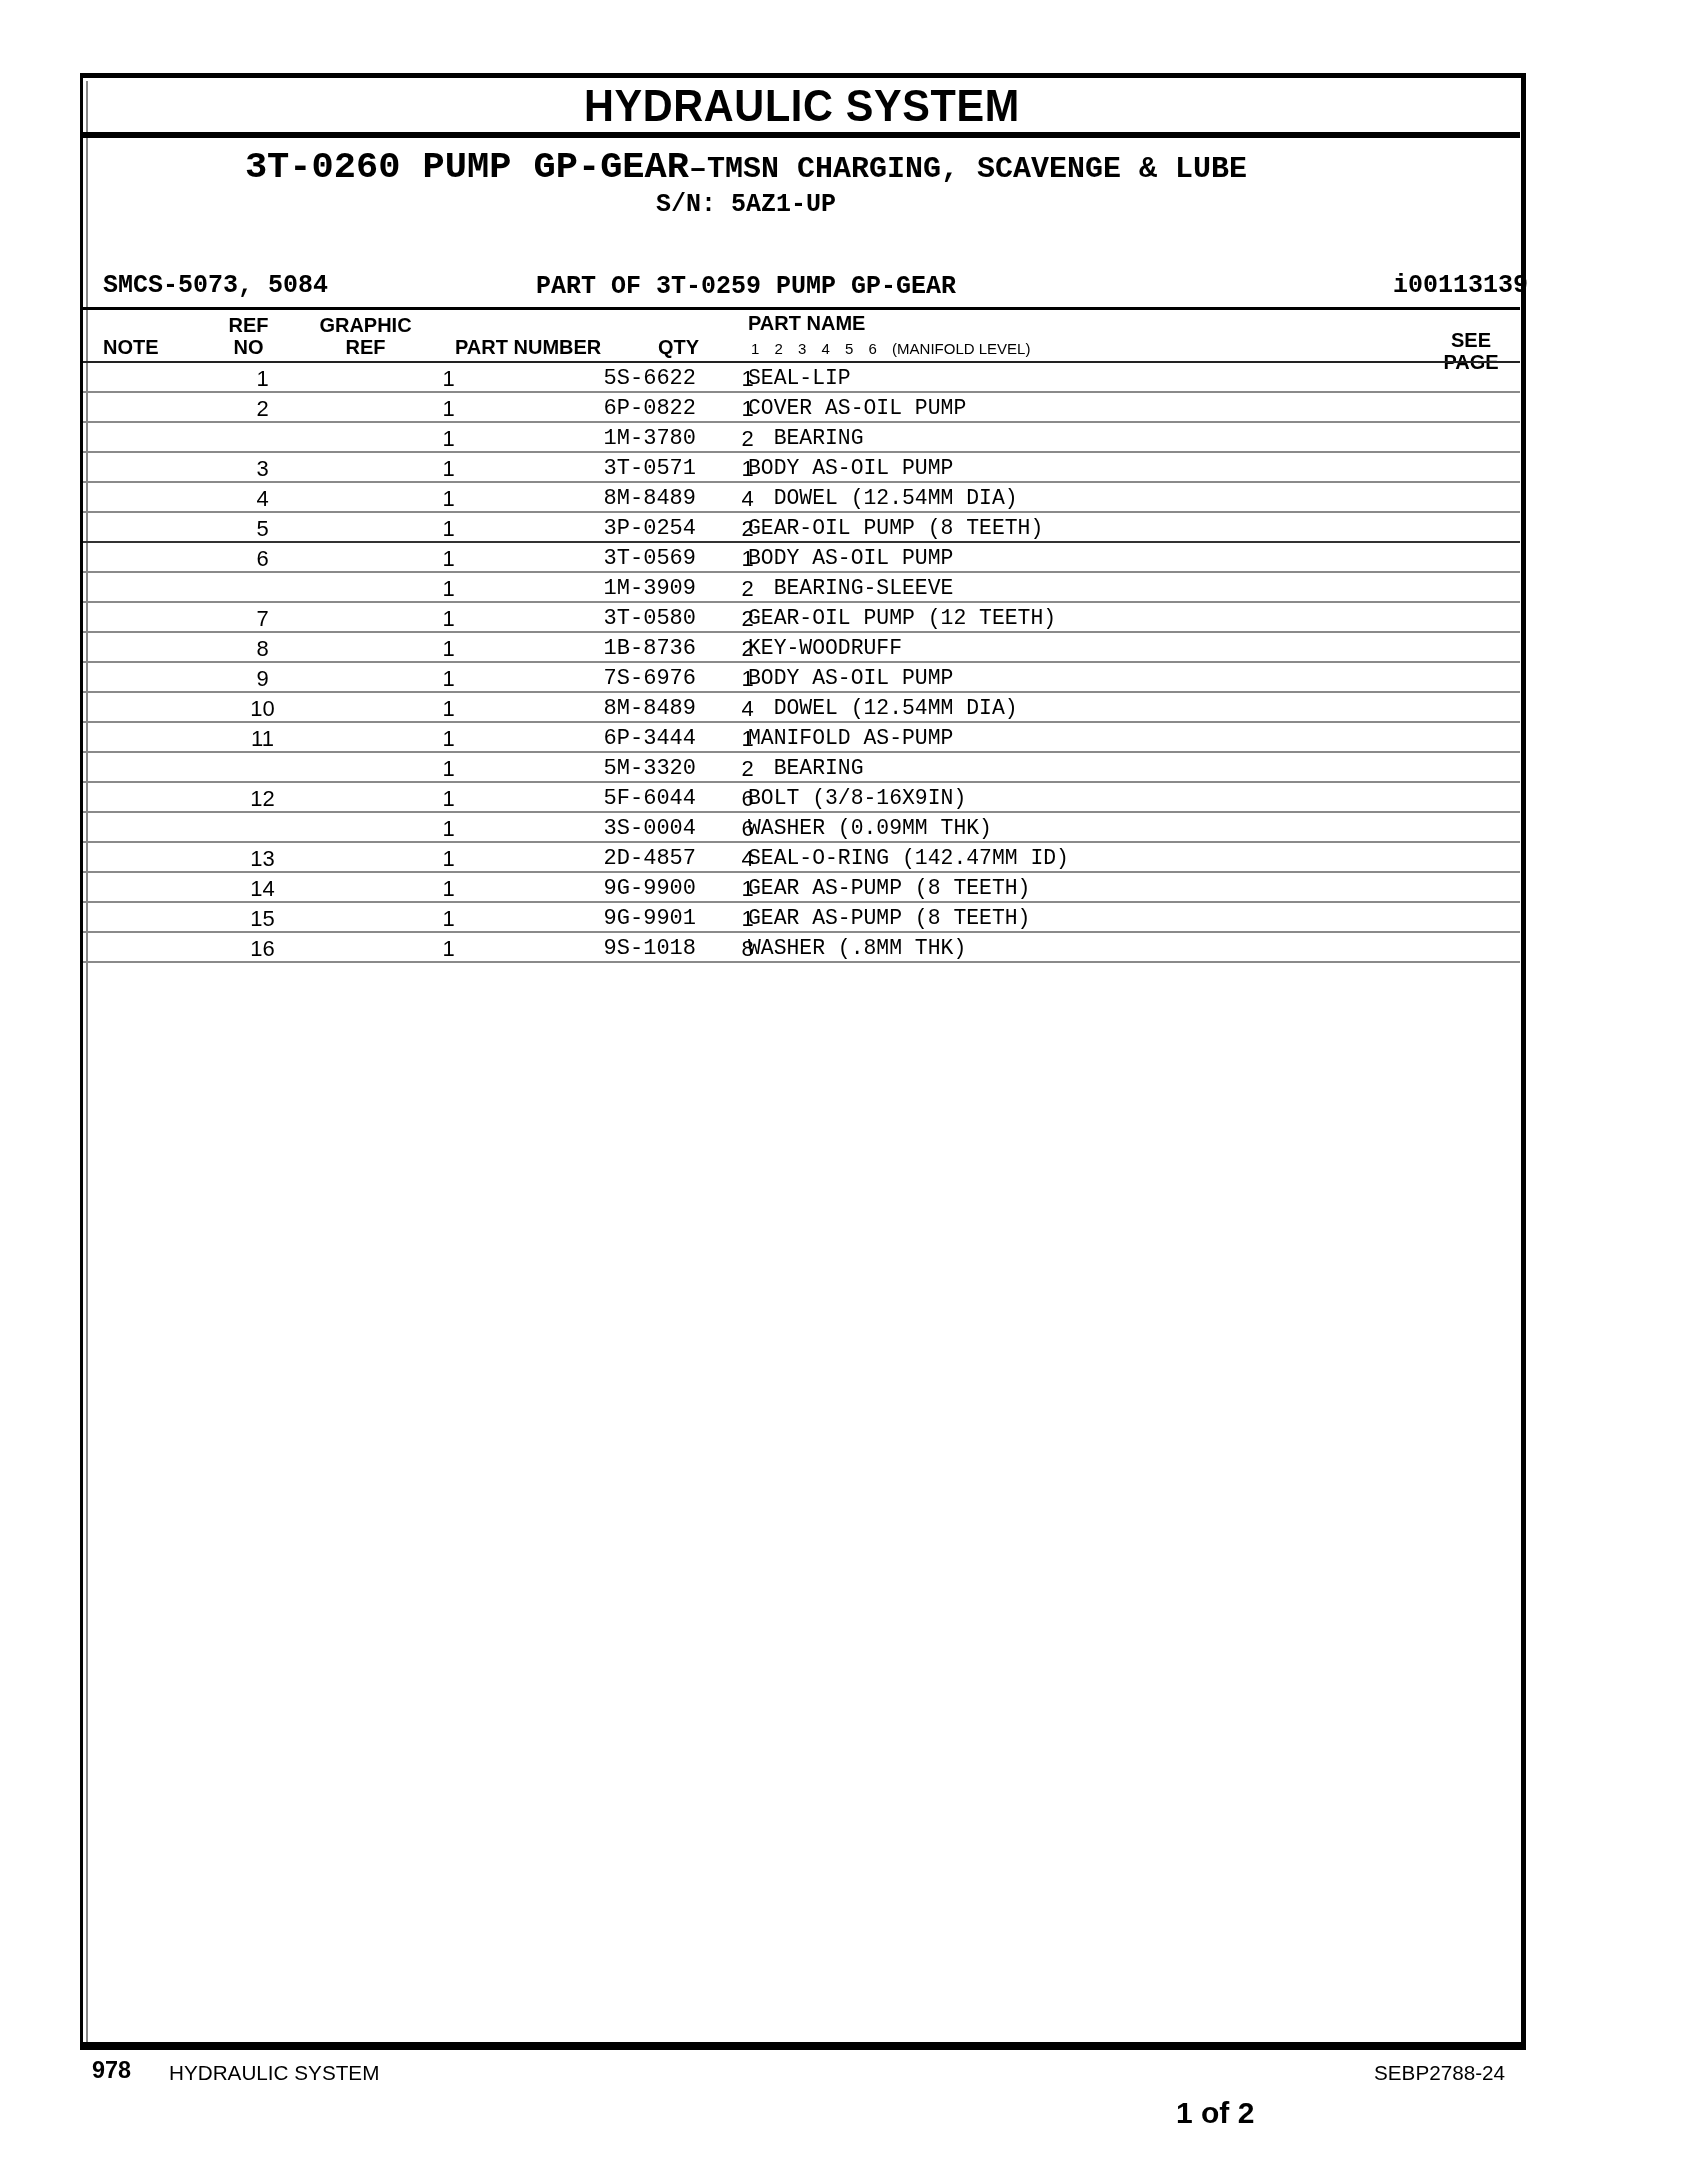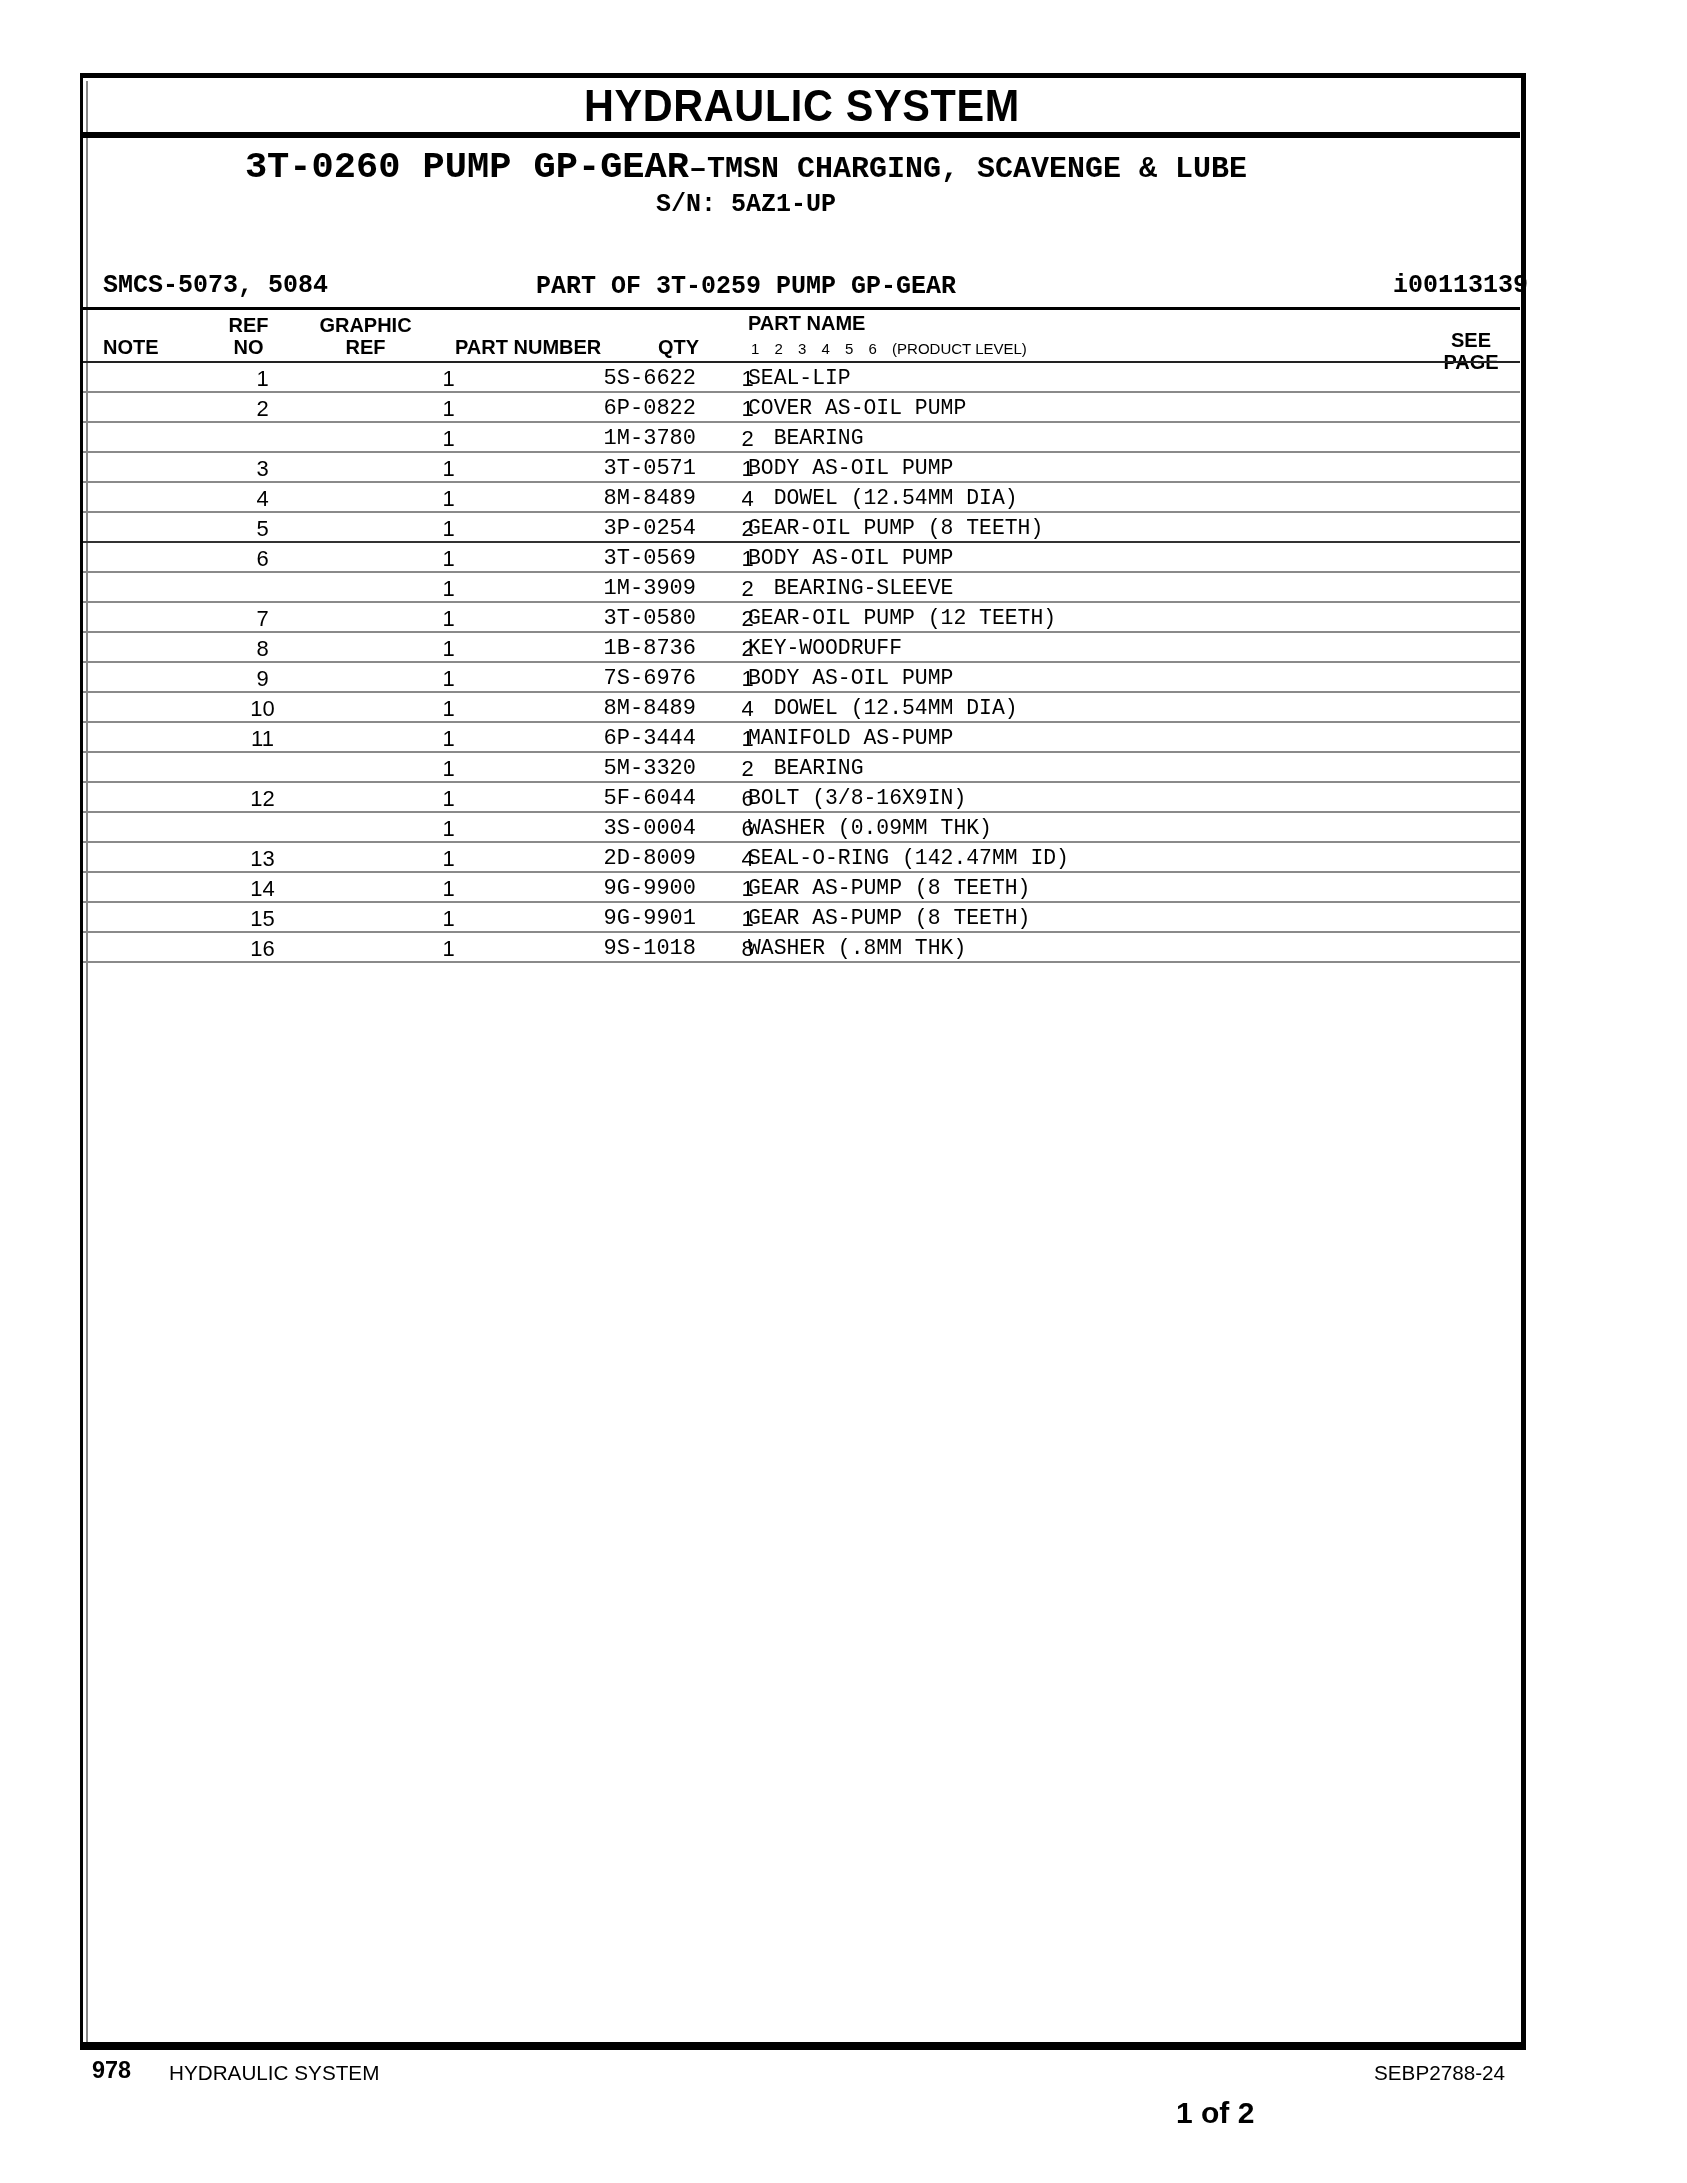--- a/index.html
+++ b/index.html
@@ -78,21 +78,21 @@
 <div class="th th-partnum">PART NUMBER</div>
 <div class="th th-qty">QTY</div>
 <div class="th th-partname">PART NAME</div>
 <div class="th-levels">
   <span>1</span>
   <span>2</span>
   <span>3</span>
   <span>4</span>
   <span>5</span>
   <span>6</span>
-  <span>(PRODUCT LEVEL)</span>
+  <span>(MANIFOLD LEVEL)</span>
 </div>
 <div class="th th-see">
   <div>SEE</div>
   <div>PAGE</div>
 </div>
 <div class="hdr-rule-bottom"></div>
 
 <div class="rows" id="rows">
     <div class="row">
       <span class="cell c-ref">1</span>
@@ -202,21 +202,21 @@
     <div class="row">
       <span class="cell c-ref"></span>
       <span class="cell c-gref">1</span>
       <span class="cell c-pn">3S-0004</span>
       <span class="cell c-qty">6</span>
       <span class="cell c-name">WASHER (0.09MM THK)</span>
     </div>
     <div class="row">
       <span class="cell c-ref">13</span>
       <span class="cell c-gref">1</span>
-      <span class="cell c-pn">2D-8009</span>
+      <span class="cell c-pn">2D-4857</span>
       <span class="cell c-qty">4</span>
       <span class="cell c-name">SEAL-O-RING (142.47MM ID)</span>
     </div>
     <div class="row">
       <span class="cell c-ref">14</span>
       <span class="cell c-gref">1</span>
       <span class="cell c-pn">9G-9900</span>
       <span class="cell c-qty">1</span>
       <span class="cell c-name">GEAR AS-PUMP (8 TEETH)</span>
     </div>

